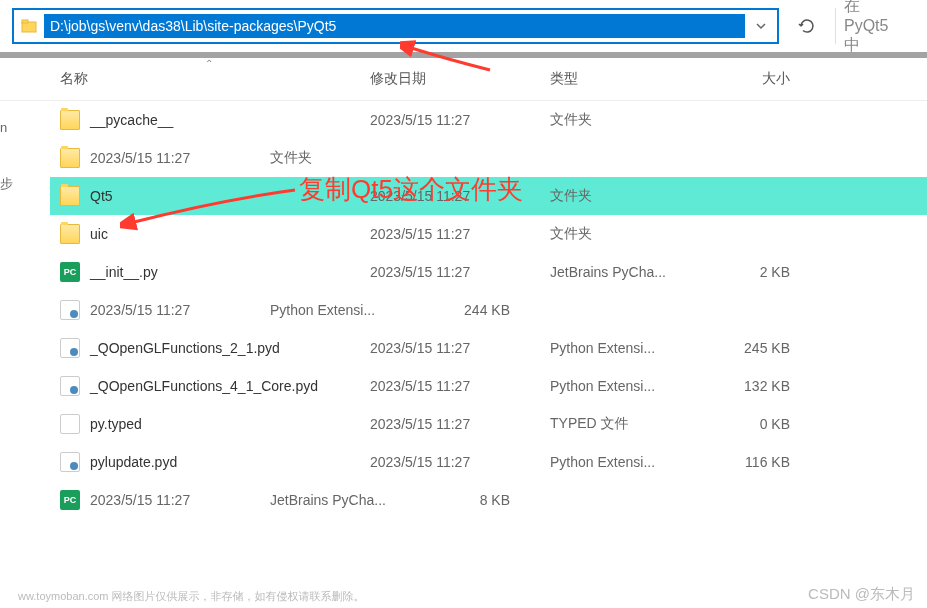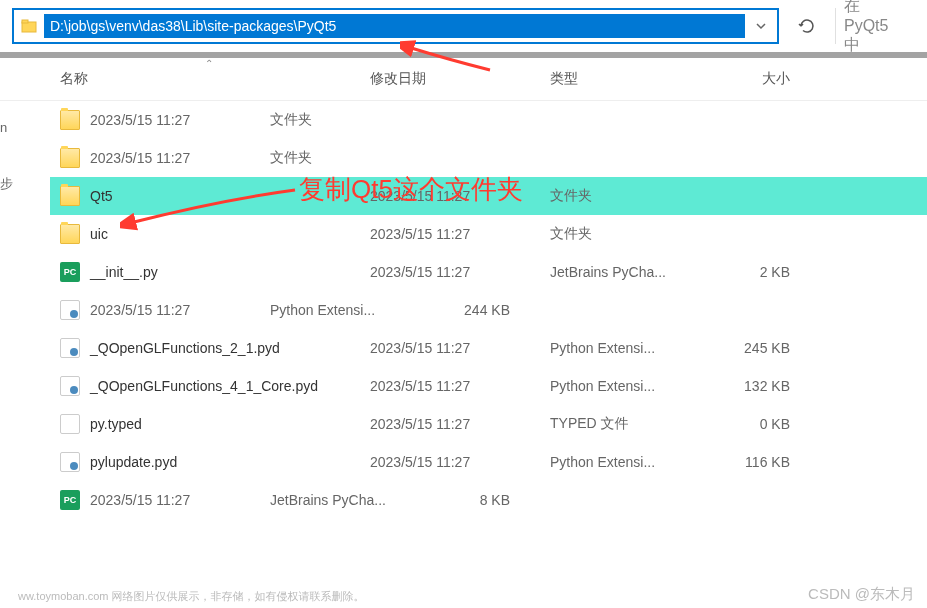--- a/index.html
+++ b/index.html
@@ -78,20 +78,21 @@
   <span class="sort-indicator">⌃</span>
   <div class="col-name">名称</div>
   <div class="col-date">修改日期</div>
   <div class="col-type">类型</div>
   <div class="col-size">大小</div>
 </div>
 
 <div class="file-list" id="file-list">
     <div class="file-row">
       <div class="file-icon folder-icon"></div>
+      <div class="file-name">__pycache__</div>
       <div class="file-date">2023/5/15 11:27</div>
       <div class="file-type">文件夹</div>
       <div class="file-size"></div>
     </div>
     <div class="file-row">
       <div class="file-icon folder-icon"></div>
       <div class="file-date">2023/5/15 11:27</div>
       <div class="file-type">文件夹</div>
       <div class="file-size"></div>
     </div>

